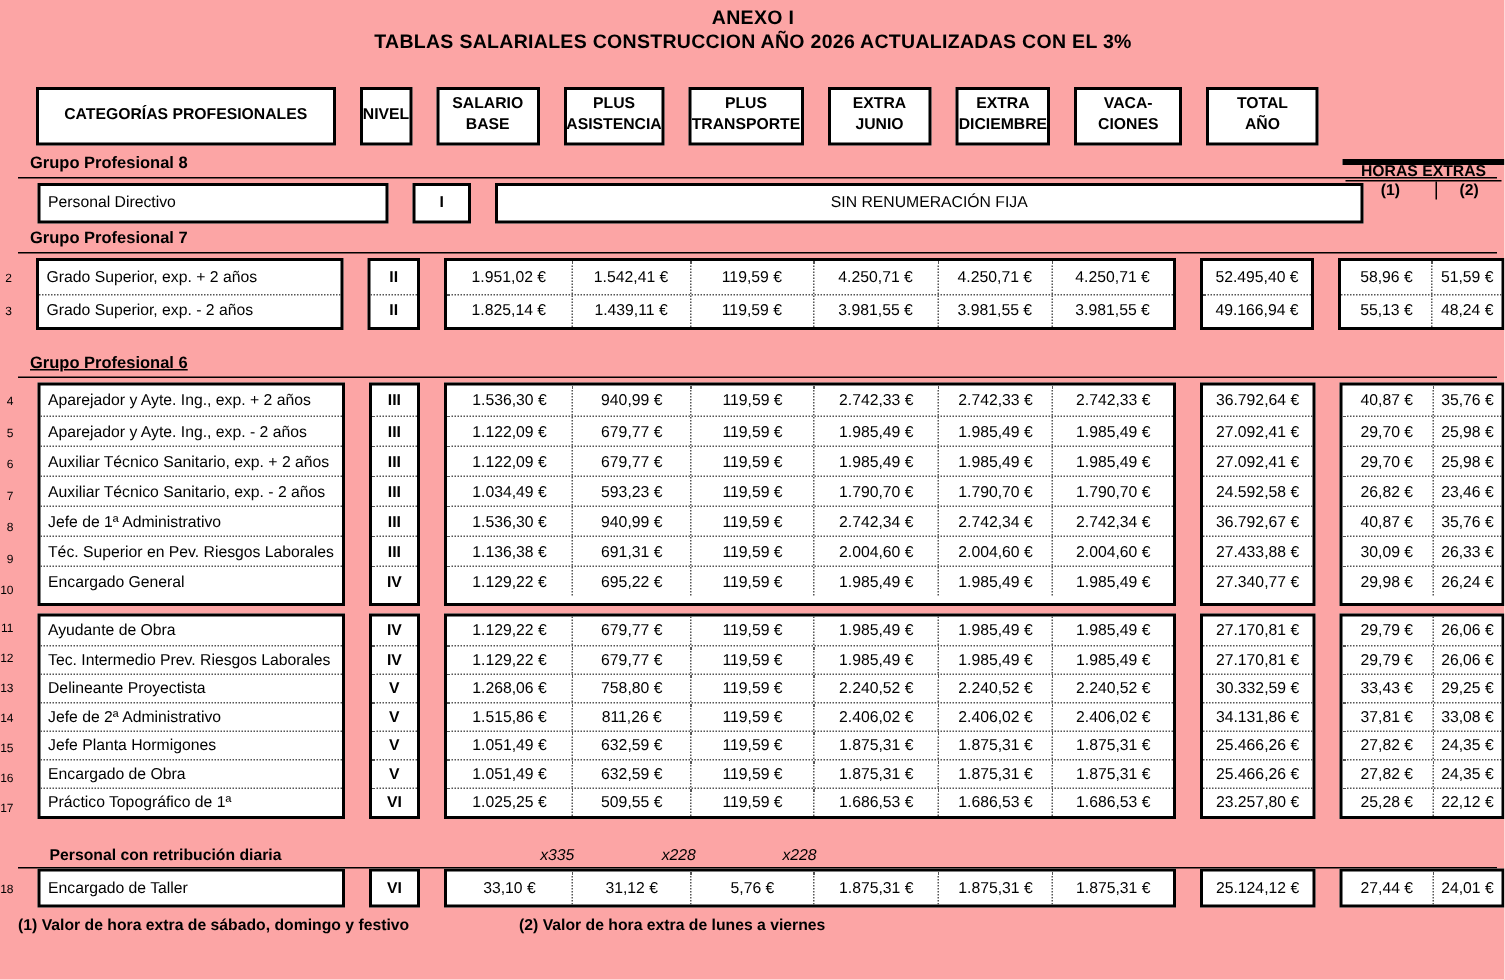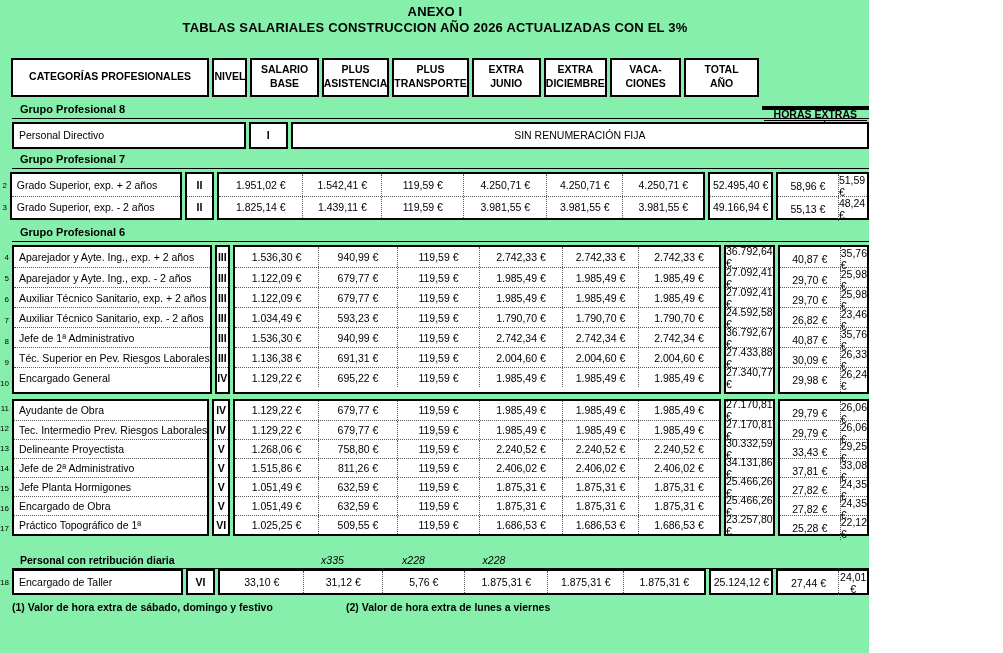--- a/index.html
+++ b/index.html
@@ -1,29 +1,29 @@
 <!DOCTYPE html>
 <html><head>
 <meta charset="utf-8">
 <style>
   html,body{margin:0;padding:0;background:#fff;}
   .page{
-    width:869px;height:653px;box-sizing:border-box;
+    width:1003px;height:653px;box-sizing:border-box;
     padding:4px 0 0 1px;position:relative;overflow:hidden;
-    background:#86efac;color:#000;
+    background:#fca5a5;color:#000;
     font-family:"Liberation Sans","DejaVu Sans",sans-serif;
   }
   .title1,.title2{
     text-align:center;font-weight:bold;font-size:13px;line-height:1.25;
     letter-spacing:.2px;
   }
   .title2{margin-bottom:21px;}
 
   
-  .band{display:flex;gap:3px;align-items:stretch;}
+  .band{display:flex;gap:16px;align-items:stretch;}
   .numcol{width:8px;display:flex;flex-direction:column;align-items:flex-end;
           font-size:8px;color:#000;}
   .num{height:calc(var(--rh) + 1px);display:flex;align-items:center;justify-content:flex-end;}
   .num.first{margin-top:2.5px;height:var(--rh);}
 
   .box{border:2.5px solid #000;box-sizing:border-box;background:#fff;}
 
   .w-cat{width:234px;} .w-niv{width:39px;} .w-val{width:489px;}
   .w-tot{width:87px;}  .w-hor{width:126px;} .w-span{width:579px;}
 
@@ -182,21 +182,21 @@
           <div class="hrow">
             <div class="hc">58,96 €</div>
             <div class="hc hc2">51,59 €</div>
           </div>
           <div class="hrow">
             <div class="hc">55,13 €</div>
             <div class="hc hc2">48,24 €</div>
           </div>
         </div>
       </div>
-      <div class="gh" style="margin-top: 6px;"><span>Grupo Profesional 6</span></div>
+      <div class="gh" style="margin-top: 16px; text-decoration: underline;"><span>Grupo Profesional 6</span></div>
       <div class="band block" style="--rh: 20px; margin-top: 3px;">
         <div class="numcol">
           <div class="num first">4</div>
           <div class="num">5</div>
           <div class="num">6</div>
           <div class="num">7</div>
           <div class="num">8</div>
           <div class="num">9</div>
           <div class="num">10</div>
         </div>

